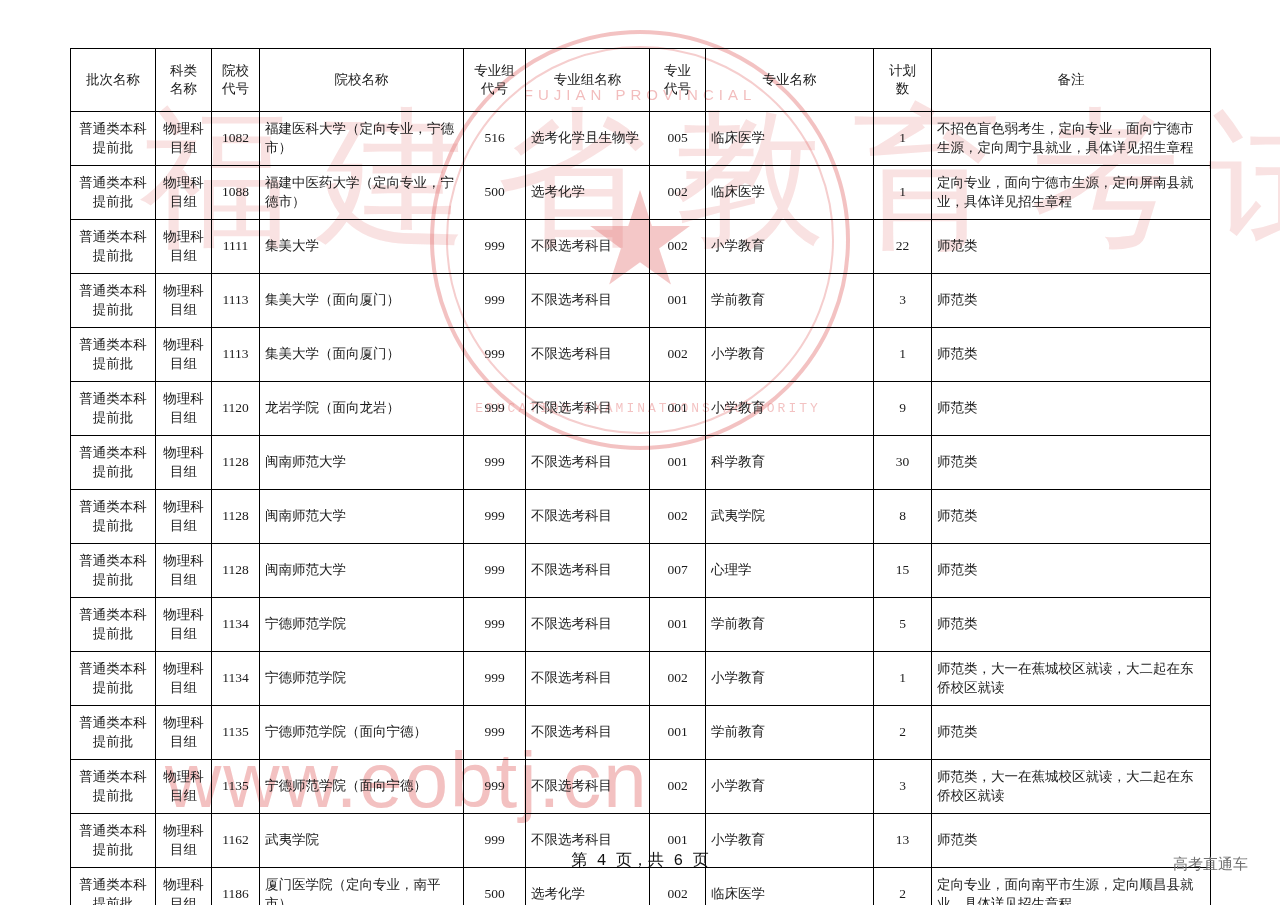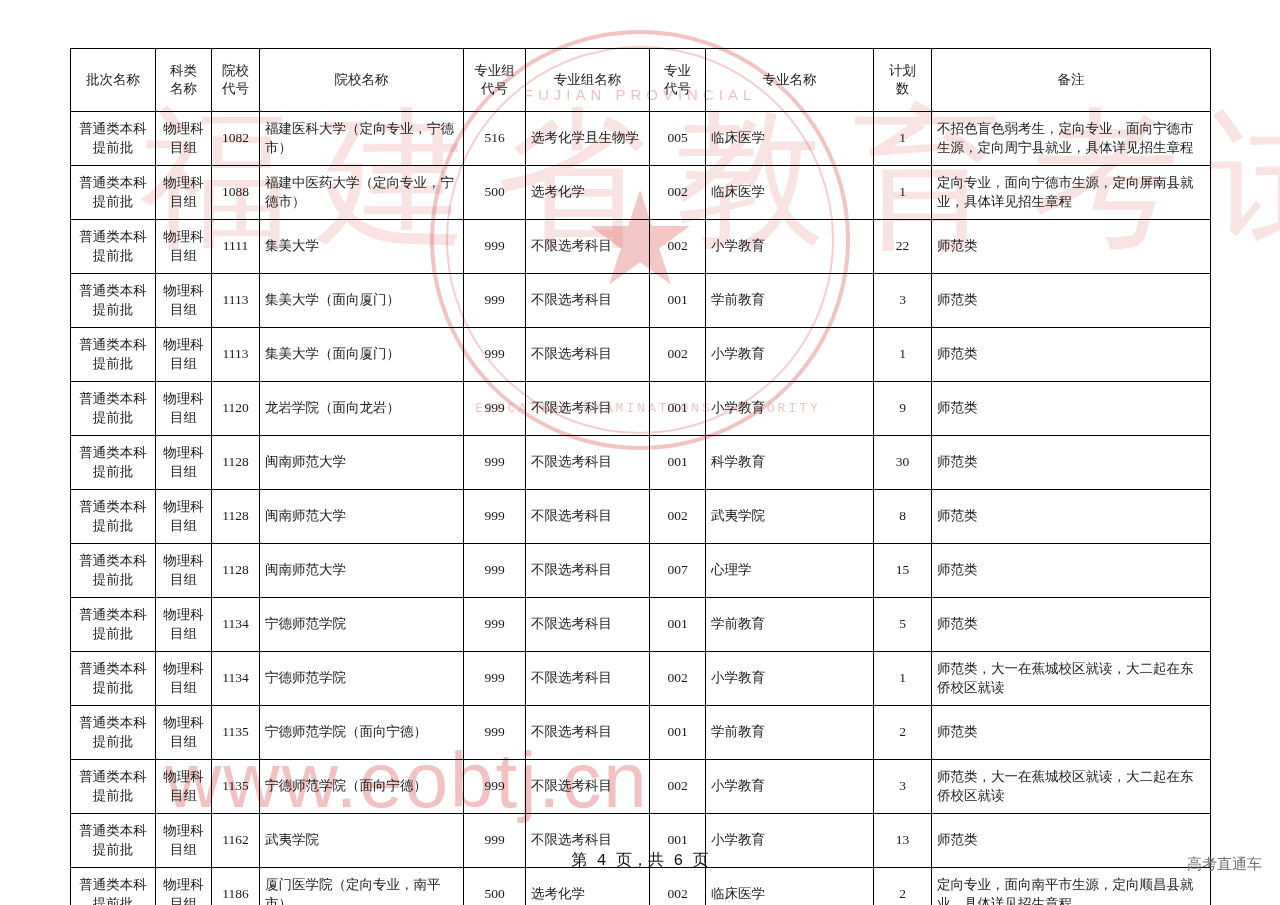--- a/index.html
+++ b/index.html
@@ -145,21 +145,21 @@
     right: 0;
     top: 850px;
     text-align: center;
     font-size: 16px;
     color: #111;
     z-index: 10;
     font-family: Liberation Mono, monospace;
   }
   .brand-mark {
     position: absolute;
-    right: 18px;
+    right: 32px;
     top: 855px;
     font-size: 15px;
     color: #707070;
     z-index: 10;
     font-family: "Liberation Sans", sans-serif;
   }
 </style>
 </head>
 <body>
 

